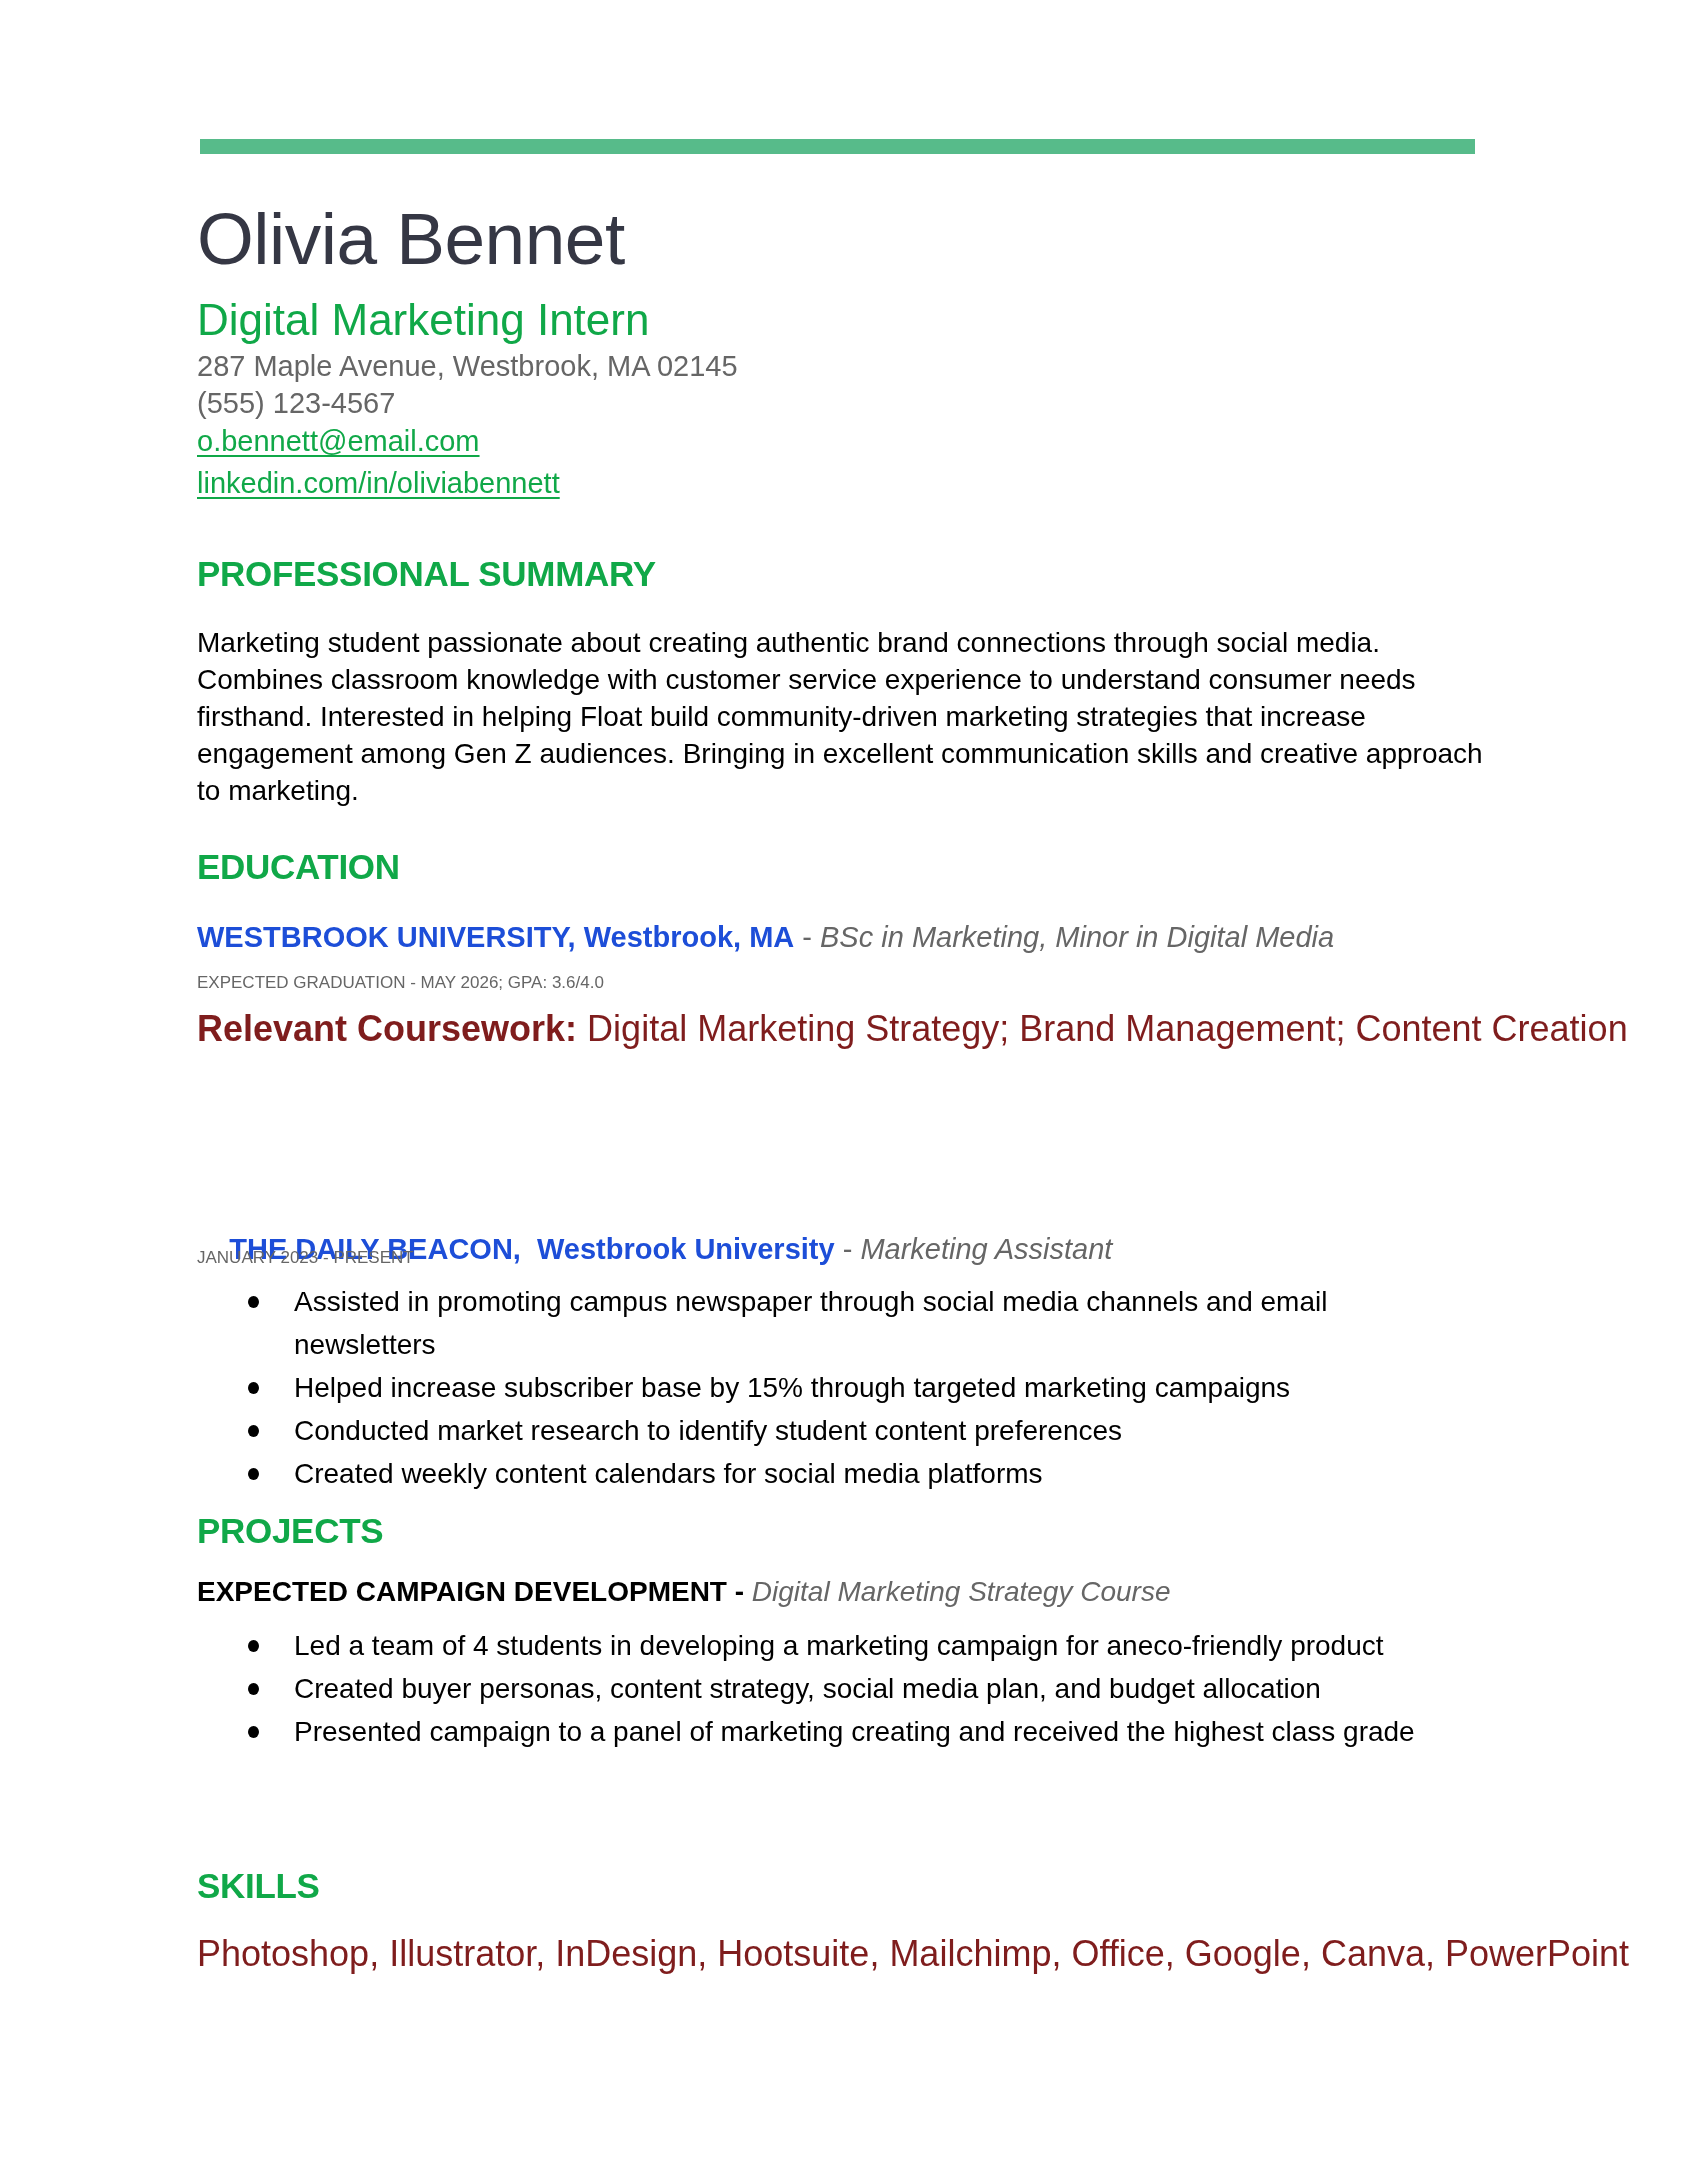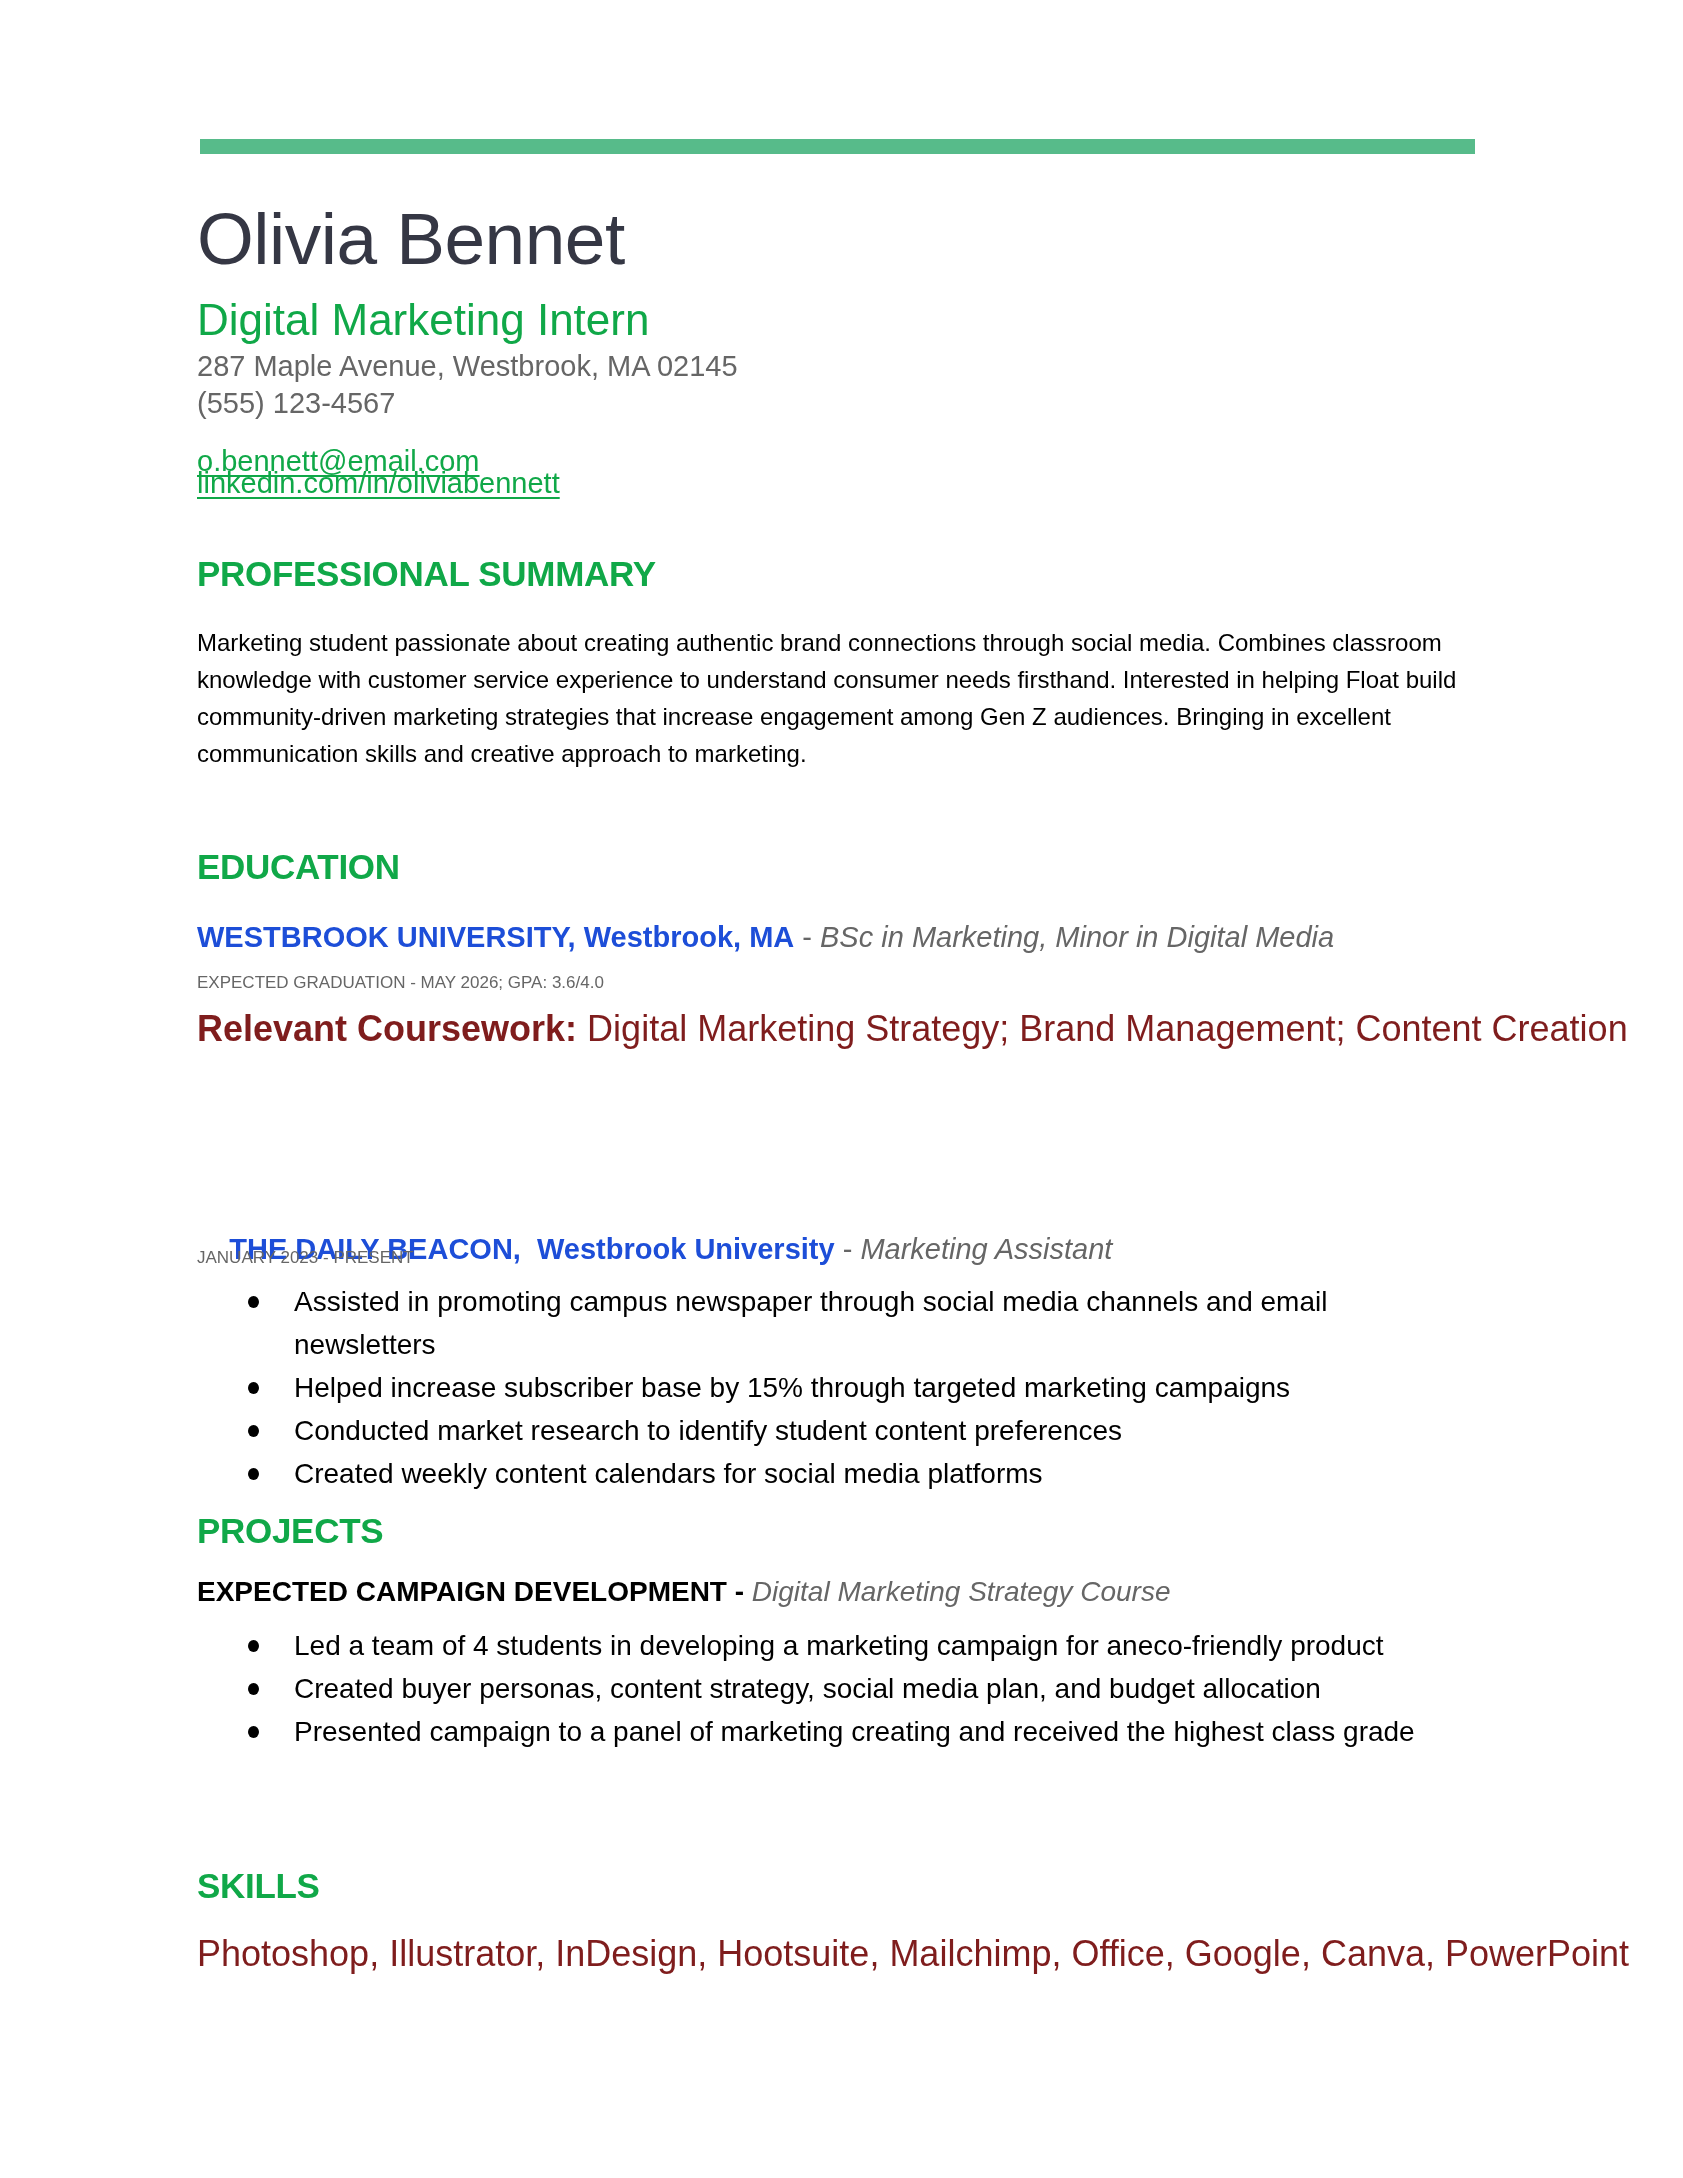--- a/index.html
+++ b/index.html
@@ -60,21 +60,21 @@
     .section-heading {
       font-size: 35px;
       line-height: 44px;
       font-weight: 700;
       color: #10a848;
       letter-spacing: -0.3px;
     }
     .para {
       left: 197px;
       width: 1287px;
-      font-size: 24px;
+      font-size: 28px;
       line-height: 37px;
       color: #000000;
       white-space: normal;
     }
     .entry-line {
       font-size: 29px;
       line-height: 38px;
     }
     .entry-strong {
       font-weight: 700;
@@ -129,21 +129,21 @@
 <body>
 
 <div class="page">
 
   <div class="accent-bar"></div>
 
   <div class="abs name">Olivia Bennet</div>
   <div class="abs job-title">Digital Marketing Intern</div>
   <div class="abs contact" style="top:348px;">287 Maple Avenue, Westbrook, MA 02145</div>
   <div class="abs contact" style="top:385px;">(555) 123-4567</div>
-  <div class="abs contact link" style="top:443px;">o.bennett@email.com</div>
+  <div class="abs contact link" style="top:423px;">o.bennett@email.com</div>
   <div class="abs contact link" style="top:465px;">linkedin.com/in/oliviabennett</div>
 
   <div class="abs section-heading" style="top:552px;">PROFESSIONAL SUMMARY</div>
   <div class="abs para" style="top:624px;">Marketing student passionate about creating authentic brand connections through social media. Combines classroom knowledge with customer service experience to understand consumer needs firsthand. Interested in helping Float build community-driven marketing strategies that increase engagement among Gen Z audiences. Bringing in excellent communication skills and creative approach to marketing.</div>
 
   <div class="abs section-heading" style="top:845px;">EDUCATION</div>
   <div class="abs entry-line" style="top:918px;">
     <span class="entry-strong">WESTBROOK UNIVERSITY, Westbrook, MA</span><span class="entry-sep"> - </span><span class="entry-role">BSc in Marketing, Minor in Digital Media</span>
   </div>
   <div class="abs meta" style="top:966px;">EXPECTED GRADUATION - MAY 2026; GPA: 3.6/4.0</div>

